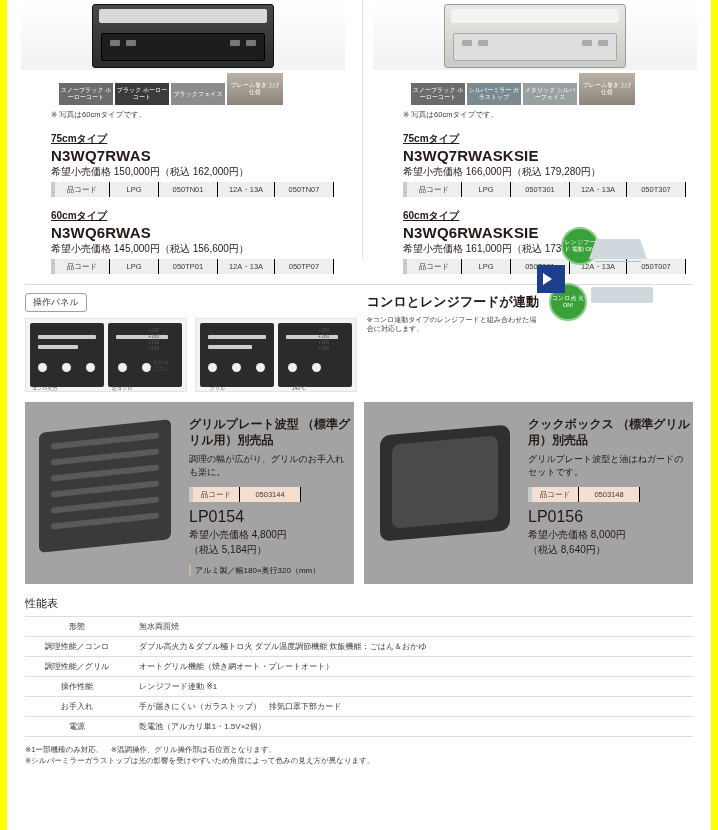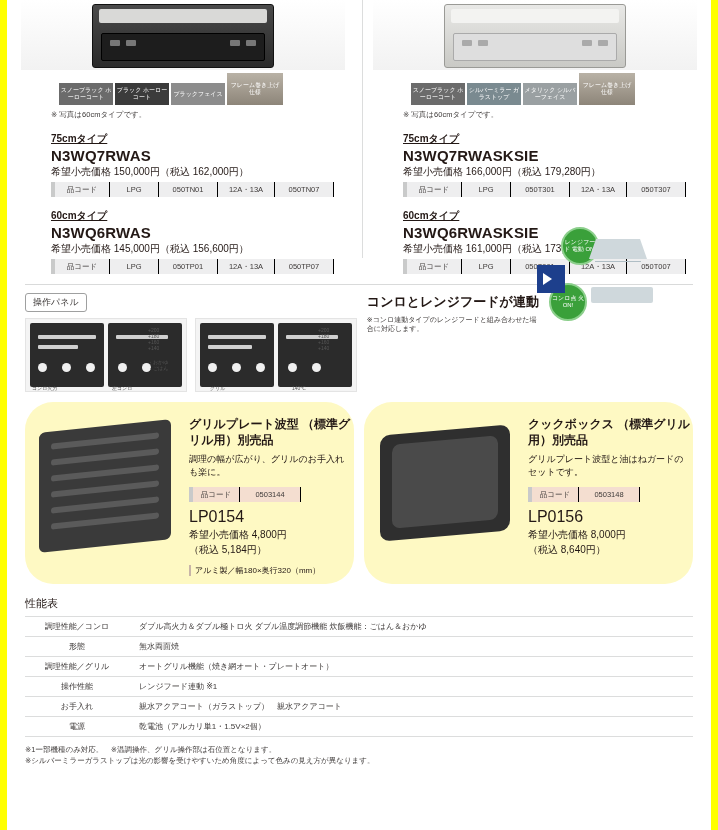--- a/index.html
+++ b/index.html
@@ -101,21 +101,21 @@
     border:2px solid #8ccf8c;
   }
   .hood{position:absolute;left:46px;top:8px;width:58px;height:20px;background:#cfd8dc;clip-path:polygon(12% 0,88% 0,100% 100%,0 100%);}
   .hood-line{position:absolute;left:52px;top:30px;width:46px;height:1px;background:#b0bec5;}
   .stove{position:absolute;left:48px;top:56px;width:62px;height:16px;background:#cfd8dc;border-radius:2px;}
   .rinnai{position:absolute;left:-6px;top:34px;width:28px;height:28px;background:#1d3f8c;}
   .rinnai-mark{position:absolute;left:6px;top:8px;width:0;height:0;border-left:9px solid #fff;border-top:6px solid transparent;border-bottom:6px solid transparent;}
 
   
   .acc-row{display:flex;gap:10px;margin:10px 18px 0 18px;}
-  .acc{width:336px;height:182px;background:#fef9c3;position:relative;border-radius:28px;}
+  .acc{width:336px;height:182px;background:#a3a3a3;position:relative;}
   .acc-img{position:absolute;left:6px;top:10px;width:150px;height:140px;}
   .grill-plate{
     position:absolute;left:8px;top:14px;width:132px;height:120px;
     background:#3a3a3a;border-radius:6px;transform:skewY(-6deg);
   }
   .gp-bar{position:absolute;left:12px;width:108px;height:6px;background:#5a5a5a;border-radius:3px;}
   .cookbox{
     position:absolute;left:10px;top:18px;width:130px;height:106px;
     background:#2f2f2f;border-radius:10px;transform:skewY(-5deg);
   }
@@ -369,38 +369,38 @@
         <div class="acc-price">（税込 8,640円）</div>
       </div>
     </div>
   </div>
 
   <div class="spec-wrap">
     <div class="spec-title">性能表</div>
     <table class="spec">
       <tbody>
           <tr>
+        <td class="k">形態</td>
+        <td class="v">無水両面焼</td>
+      </tr>
+      <tr>
         <td class="k">調理性能／コンロ</td>
         <td class="v">ダブル高火力＆ダブル極トロ火 ダブル温度調節機能 炊飯機能：ごはん＆おかゆ</td>
-      </tr>
-      <tr>
-        <td class="k">形態</td>
-        <td class="v">無水両面焼</td>
       </tr>
       <tr>
         <td class="k">調理性能／グリル</td>
         <td class="v">オートグリル機能（焼き網オート・プレートオート）</td>
       </tr>
       <tr>
         <td class="k">操作性能</td>
         <td class="v">レンジフード連動 ※1</td>
       </tr>
       <tr>
         <td class="k">お手入れ</td>
-        <td class="v">親水アクアコート（ガラストップ）　親水アクアコート</td>
+        <td class="v">手が届きにくい（ガラストップ）　排気口罩下部カード</td>
       </tr>
       <tr>
         <td class="k">電源</td>
         <td class="v">乾電池（アルカリ単1・1.5V×2個）</td>
       </tr>
     </tbody>
       </table>
   </div>
 
   <div class="foot">

